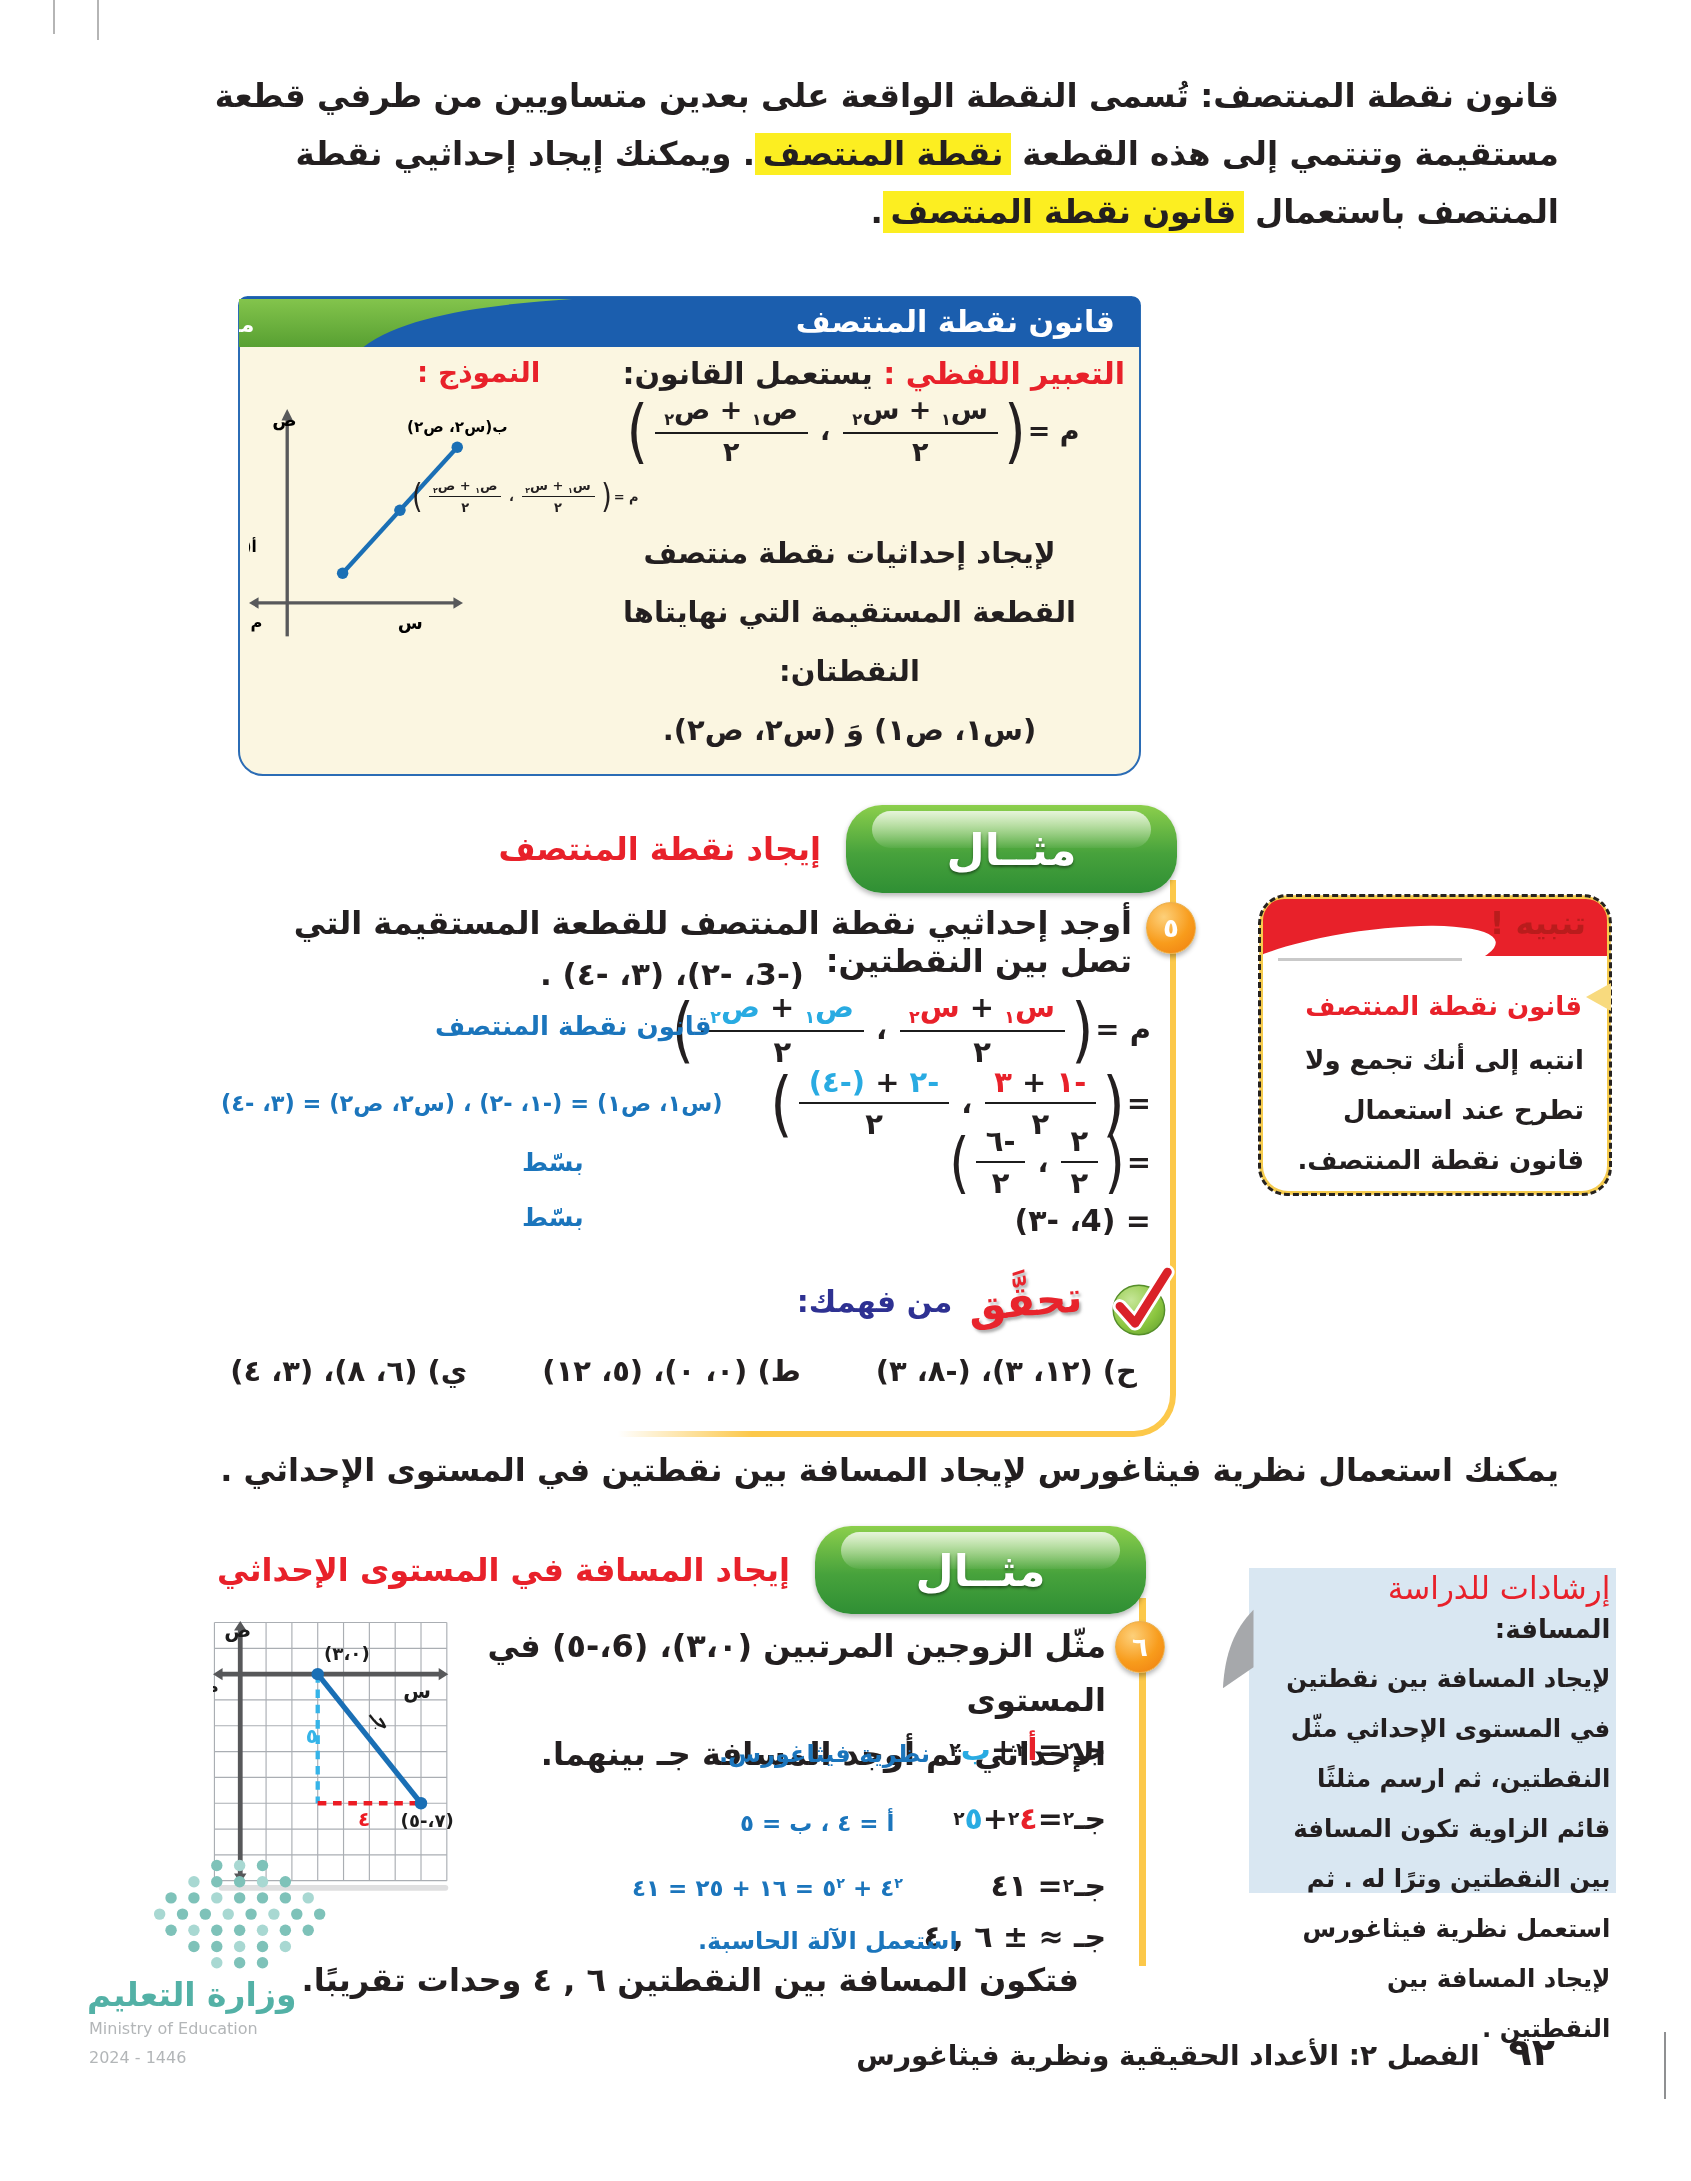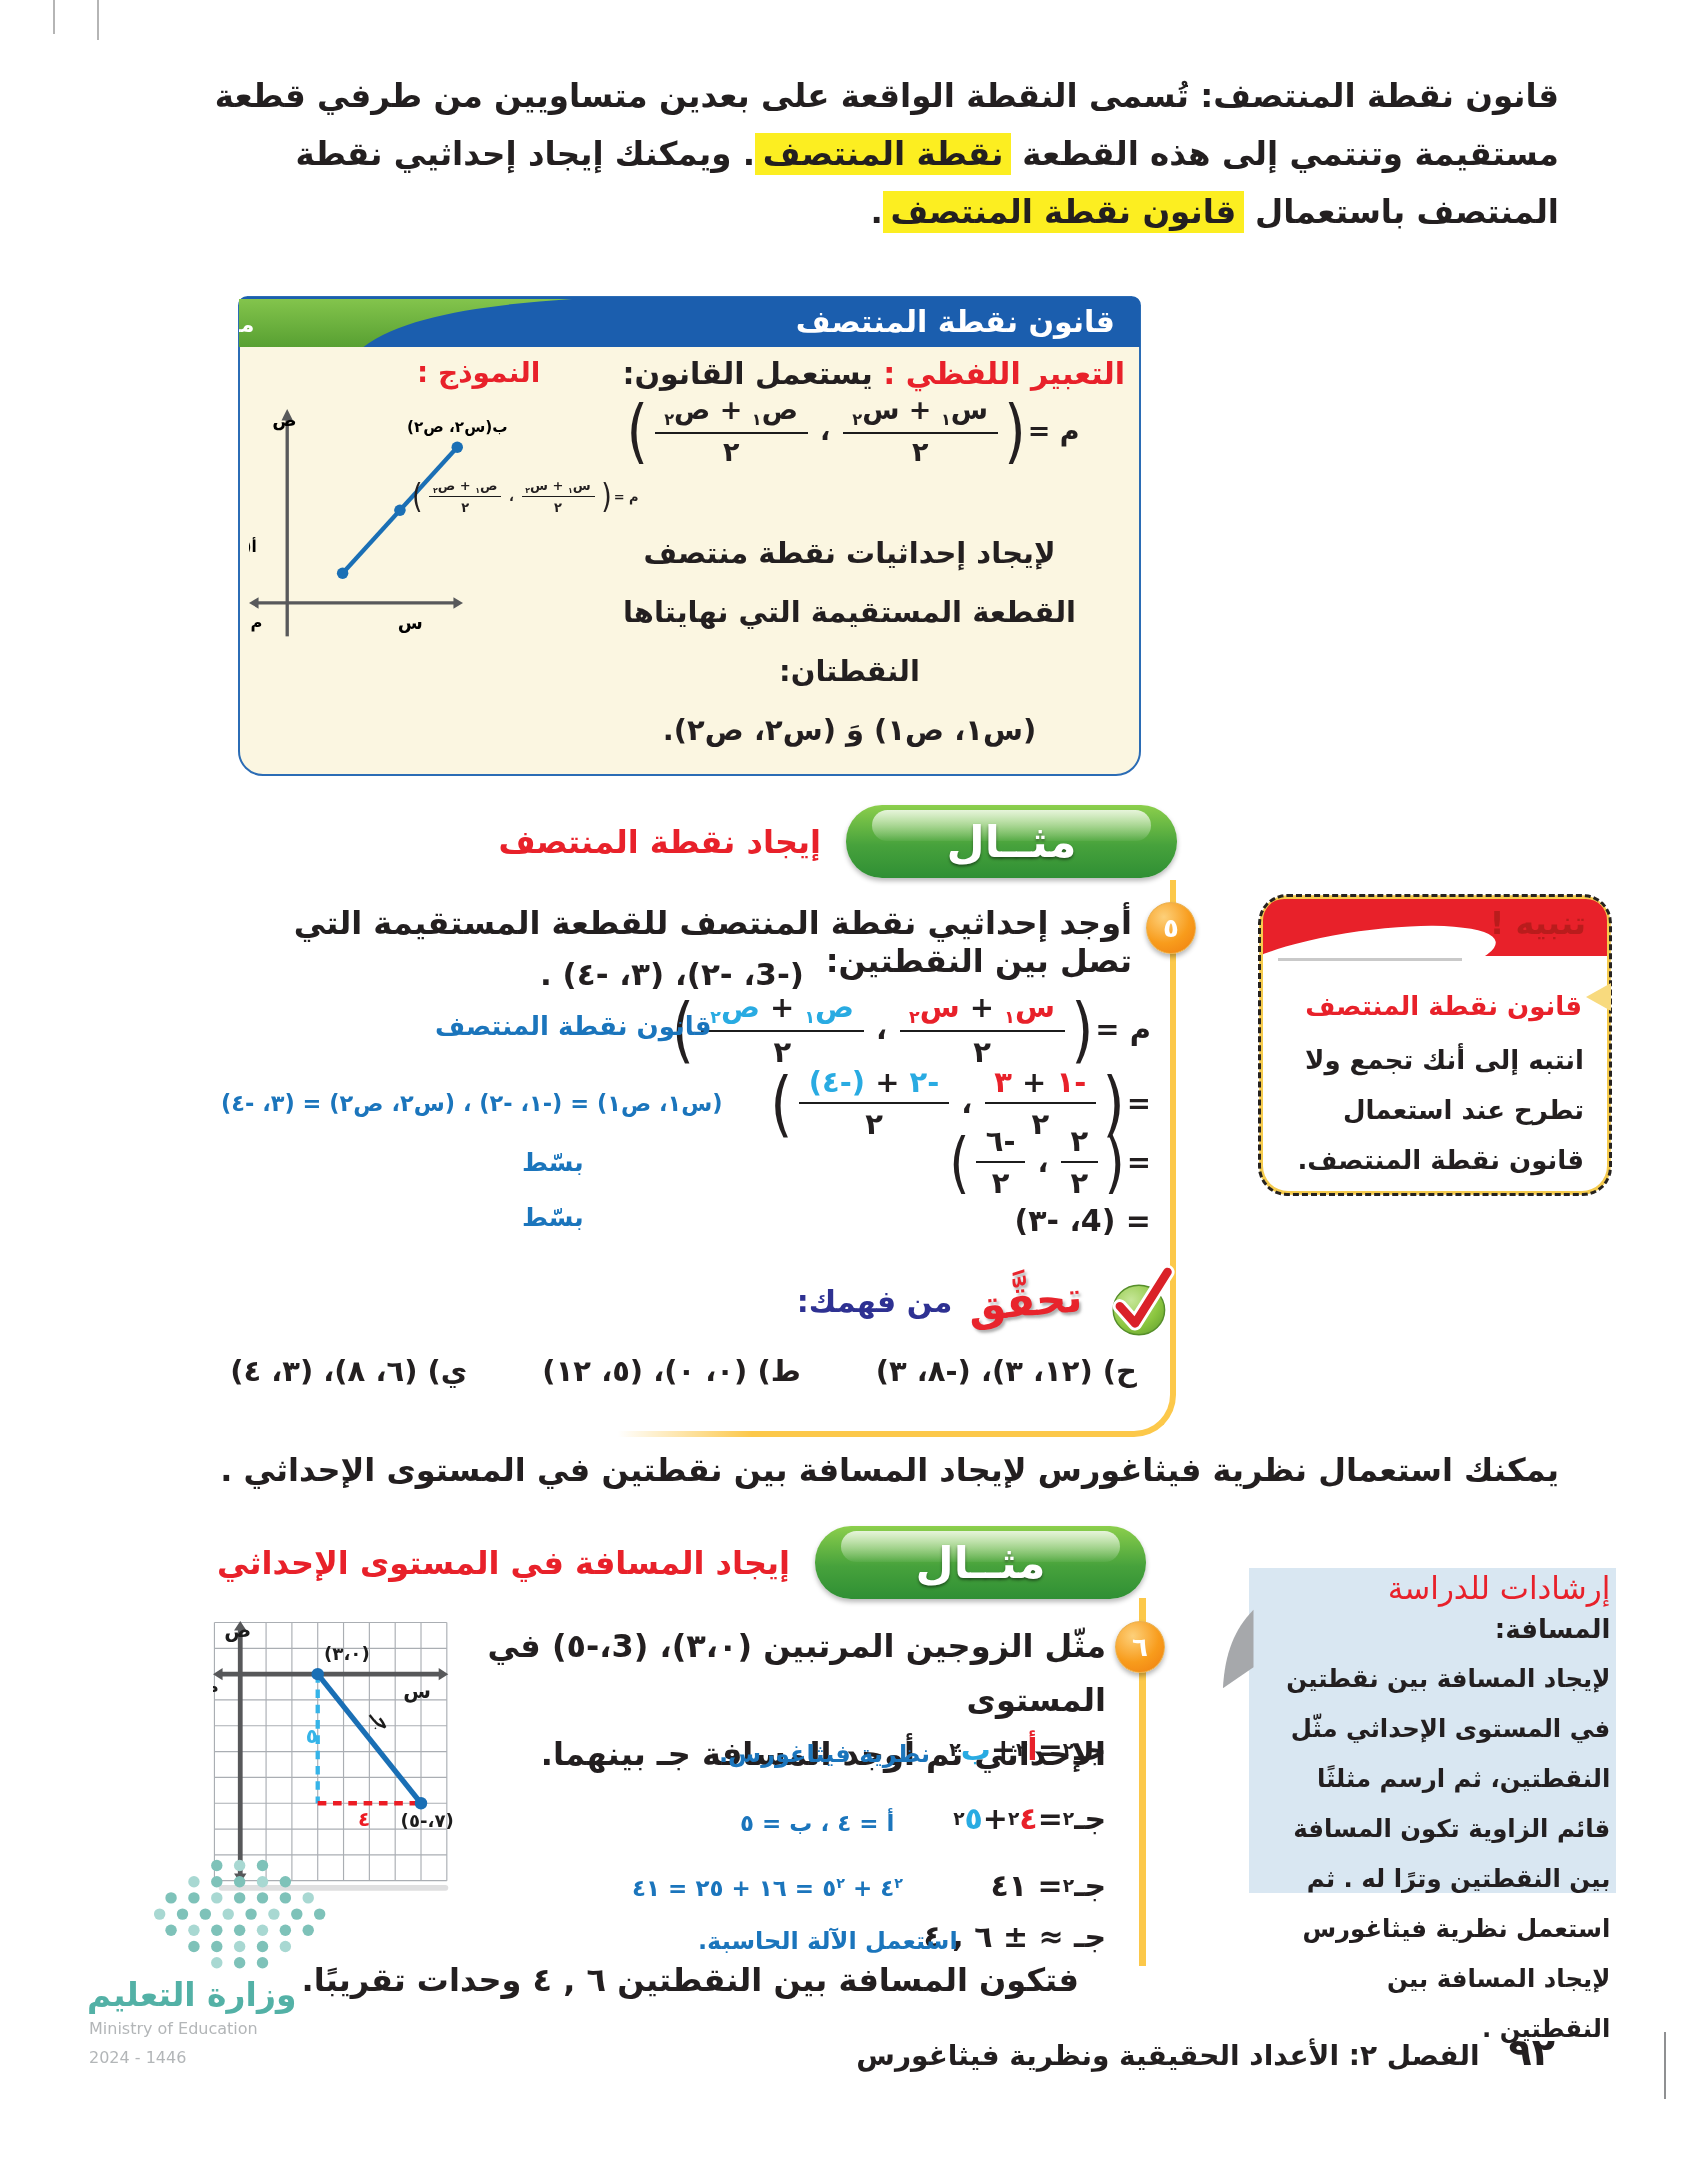--- a/index.html
+++ b/index.html
@@ -22,21 +22,21 @@
   .cbox-head{position:absolute;top:-1px;left:-1px;right:-1px;height:50px;background:#1b5eae;border-radius:6.7px 6.7px 0 0;}
   .cbox-title{position:absolute;right:25px;top:0;line-height:50px;color:#fff;font-size:30px;font-weight:bold;}
   .eqline{position:absolute;direction:rtl;display:flex;align-items:center;font-weight:bold;white-space:nowrap;}
   .frac{display:inline-flex;flex-direction:column;align-items:center;margin:0 4.8px;}
   .frac .num{padding:0 9.6px 2.9px;border-bottom:2.9px solid #1c1c1c;white-space:nowrap;direction:rtl;}
   .frac .den{padding-top:2.9px;}
   .par{display:inline-block;font-weight:400;transform:scaleY(1.25);margin:0 1.9px;direction:rtl;}
   .cm{margin:0 7.6px;}
   
   .banner{display:flex;direction:rtl;align-items:center;gap:25px;}
-  .pill{position:relative;width:331px;height:73px;border-radius:36px;background:linear-gradient(180deg,#8ccf4c 0%,#47a23c 55%,#2f8f34 100%);box-shadow:0 2.9px 5.7px rgba(0,0,0,.28);display:flex;align-items:center;justify-content:center;}
+  .pill{position:relative;width:331px;height:88px;border-radius:36px;background:linear-gradient(180deg,#8ccf4c 0%,#47a23c 55%,#2f8f34 100%);box-shadow:0 2.9px 5.7px rgba(0,0,0,.28);display:flex;align-items:center;justify-content:center;}
   .pill::before{content:'';position:absolute;left:8%;right:8%;top:7%;height:42%;border-radius:955px;background:linear-gradient(rgba(255,255,255,.8),rgba(255,255,255,.05));}
   .pill-text{position:relative;color:#fff;font-size:44px;font-weight:bold;text-shadow:0 1.9px 2.9px rgba(0,0,0,.45);}
   .banner-title{color:#e8212a;font-size:32px;font-weight:bold;white-space:nowrap;}
   .numball{position:absolute;width:48px;height:50px;border-radius:50%;background:radial-gradient(circle at 35% 28%,#fdd07a,#f89c1c 55%,#ef7d10);border:1.9px solid #eab04f;box-shadow:0 2.9px 4.8px rgba(0,0,0,.3);display:flex;align-items:center;justify-content:center;color:#fff;font-size:26px;font-weight:bold;}
   .yline5{left:619px;top:880px;width:552px;height:551px;border-right:6.7px solid #fcc84a;border-bottom:6.7px solid #fcc84a;border-bottom-right-radius:42px;}
   .yline6{left:1140px;top:1598px;width:6.7px;height:368px;background:#fcc84a;}
   
   .alert{left:1264px;top:899px;width:344px;height:292px;background:#fff;border-radius:25px;box-shadow:0 0 0 3.8px #f5cb4e;}
   .alert::before{content:'';position:absolute;inset:-4.8px;border:3.8px dashed #26221f;border-radius:29px;pointer-events:none;}
   .alert-head{position:absolute;top:0;left:0;right:0;height:57px;background:#e8212a;border-radius:21px 21px 0 0;overflow:hidden;}
@@ -257,21 +257,21 @@
     <div class="pill">
         <span class="pill-text">مثــال</span>
       </div>
     <div class="banner-title">إيجاد المسافة في المستوى الإحداثي</div>
   </div>
   <div class="abs numball" style="left:1116px;top:1621px">
       <span>٦</span>
     </div>
 
   <div class="abs b rtl" style="right:585px;top:1619px;width:631px;text-align:right;font-size:32px;line-height:54px">
-    <div>مثّل الزوجين المرتبين (٣،٠)، (3،-٥) في المستوى</div>
+    <div>مثّل الزوجين المرتبين (٣،٠)، (6،-٥) في المستوى</div>
     <div>الإحداثي ثم أوجد المسافة جـ بينهما.</div>
   </div>
 
   <svg class="abs" style="left:214px;top:1621px" width="241" height="287" viewBox="0 0 252 300">
     <rect x="6" y="276" width="240" height="6" rx="3" fill="#c9cacc" opacity="0.6"></rect>
     <g stroke="#aaaeb3" stroke-width="1.2">
       <line x1="1.5" y1="1.5" x2="1.5" y2="271.5"></line>
         <line x1="28.5" y1="1.5" x2="28.5" y2="271.5"></line>
         <line x1="55.5" y1="1.5" x2="55.5" y2="271.5"></line>
         <line x1="82.5" y1="1.5" x2="82.5" y2="271.5"></line>

